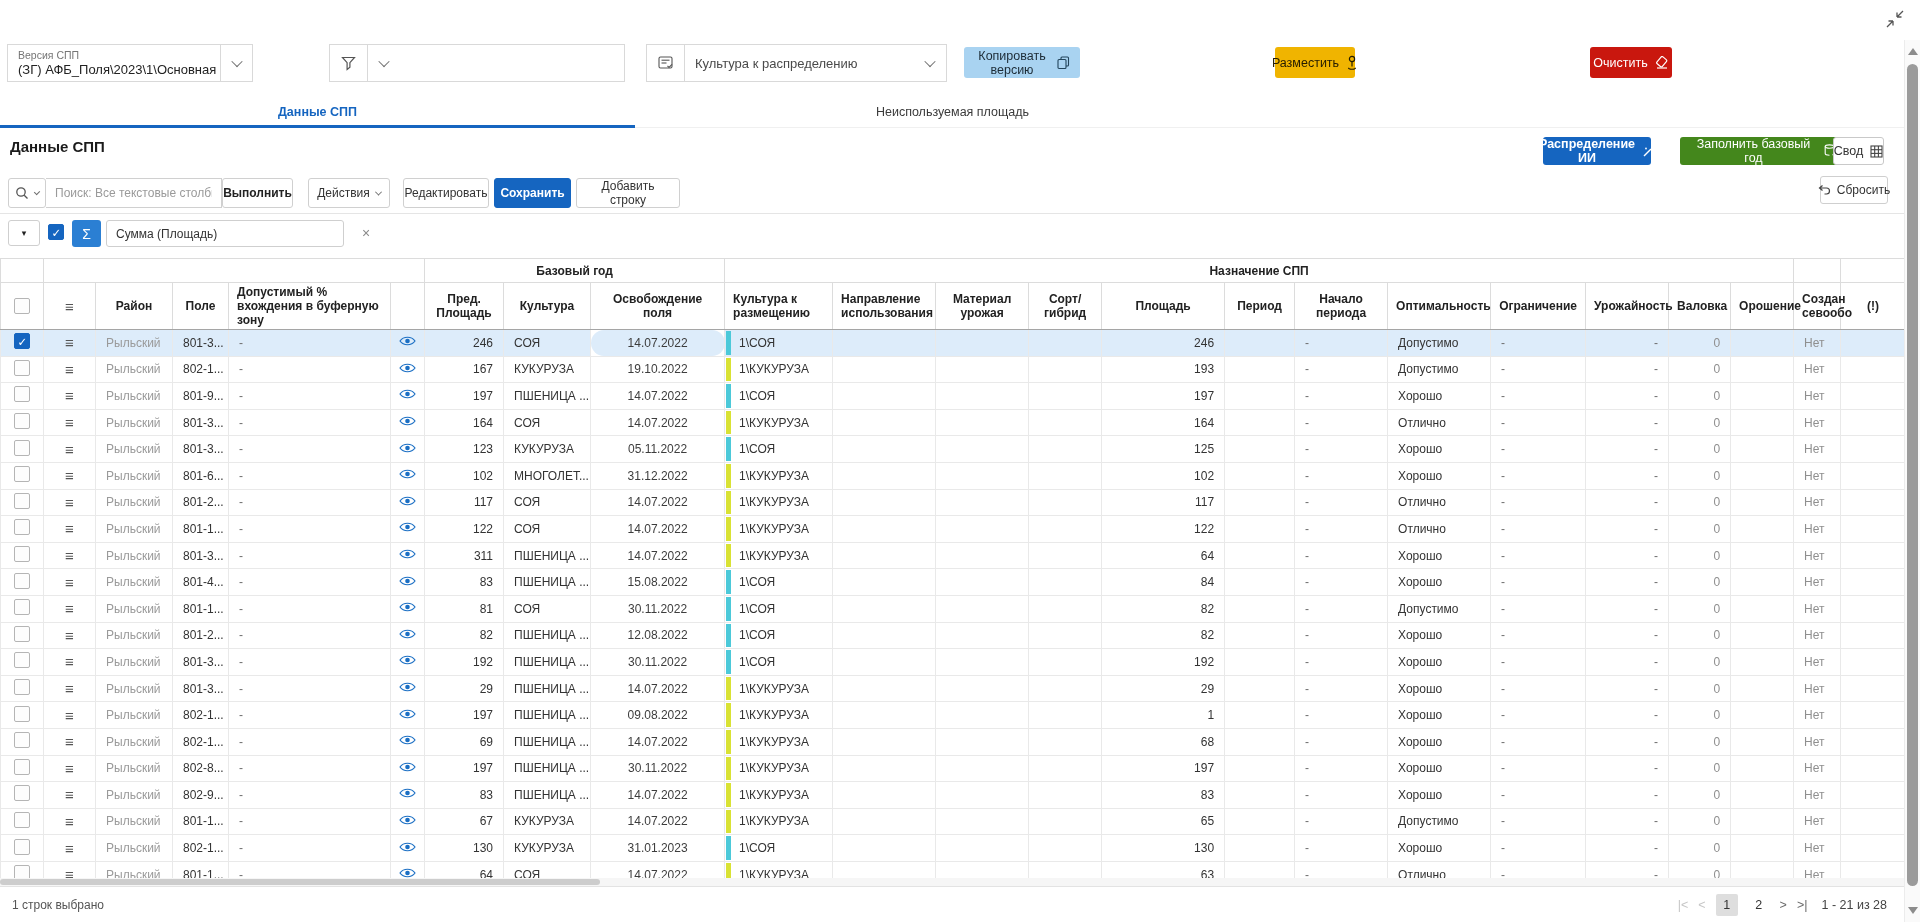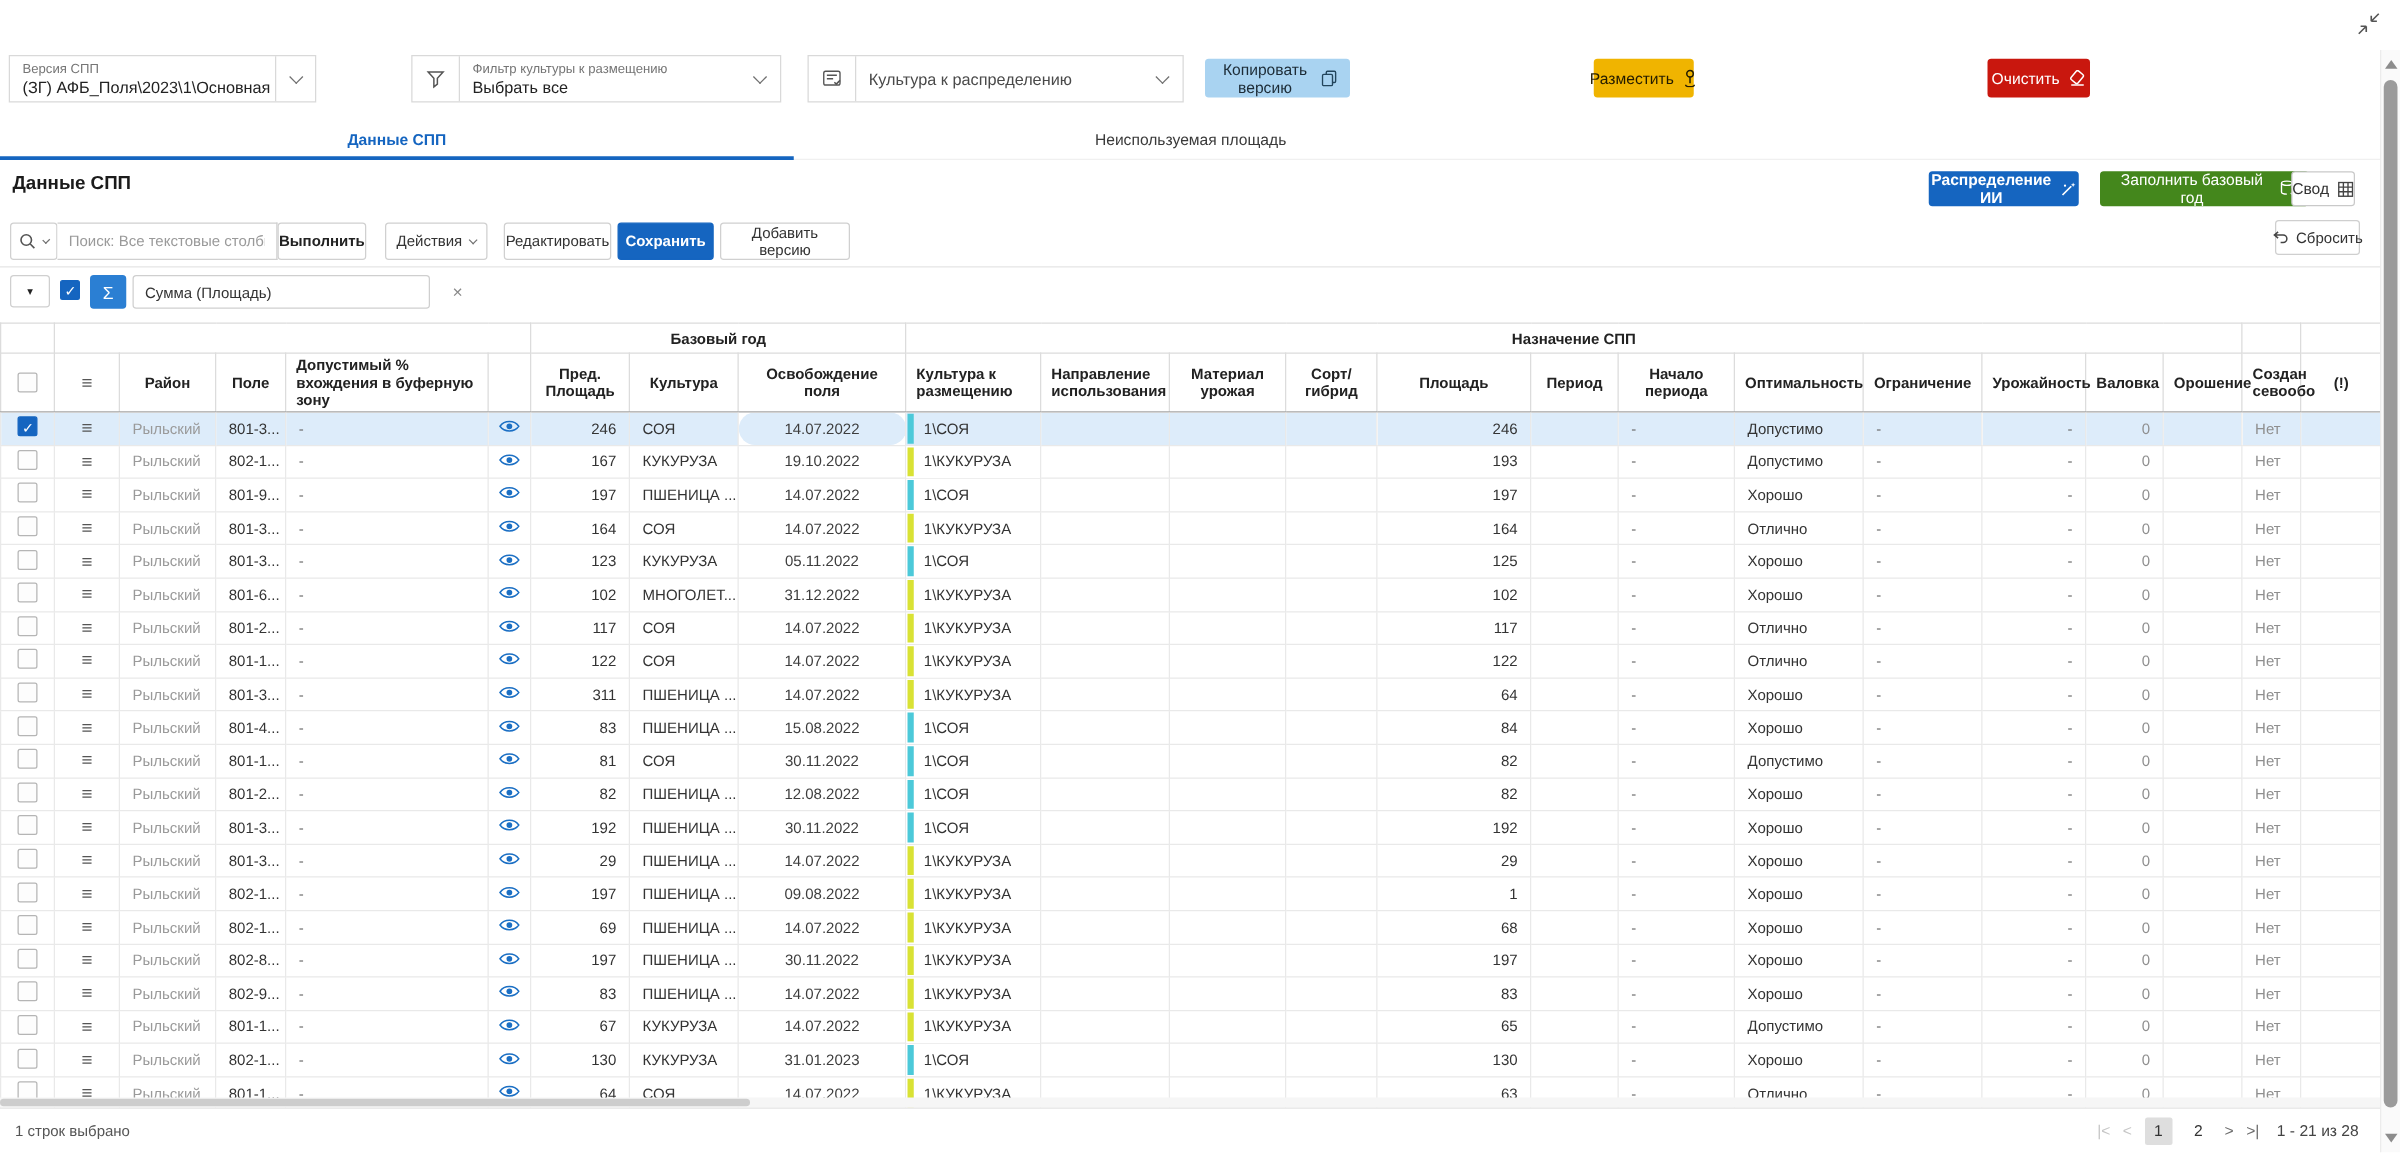--- a/index.html
+++ b/index.html
@@ -40,21 +40,21 @@
           display:flex; border-bottom:1px solid #f0f0f0; }
   .tab { width:635px; text-align:center; line-height:25px; font-size:12.5px; color:#3a3a3a; cursor:pointer; position:relative; }
   .tab.active { color:var(--accent-blue); font-weight:bold; }
   .tab.active::after { content:""; position:absolute; left:0; right:0; bottom:-1px; height:3px; background:var(--accent-blue); }
 
   
   .page-title { position:absolute; left:10px; top:138px; font-size:15px; font-weight:bold; color:#1b1b1b; }
   .hbtn { position:absolute; top:137px; height:28px; border-radius:3px; border:none;
           display:flex; align-items:center; justify-content:center; gap:7px;
           font-size:12.5px; font-family:inherit; cursor:pointer; padding:0 10px; }
-  .hbtn.ai   { left:1543px; width:120px; background:var(--accent-blue); color:#fff; font-weight:bold; }
+  .hbtn.ai   { left:1543px; width:108px; background:var(--accent-blue); color:#fff; font-weight:bold; }
   .hbtn.fill { left:1680px; width:167px; background:var(--green-btn); color:#fff; }
   .hbtn.svod { left:1833px; width:51px; background:#fff; border:1px solid #c9c9c9; color:#333; }
 
   
   .toolbar-btn { position:absolute; top:178px; height:30px; background:#fff; border:1px solid #d0d0d0;
                  border-radius:3px; font-size:12px; font-family:inherit; color:#333; cursor:pointer;
                  display:flex; align-items:center; justify-content:center; gap:6px; }
   .search-btn { left:8px; width:38px; }
   .search-input { position:absolute; top:178px; left:46px; width:176px; height:30px; border:1px solid #d0d0d0;
                   border-left:none; padding:0 9px; font-size:12px; font-family:inherit; color:#333; outline:none; }
@@ -145,24 +145,20 @@
       <span class="chevron"></span>
     </div>
 </div>
 
 <div class="combo" style="left:329px; width:296px;">
   <div class="icon-zone">
     <svg width="15" height="15" viewBox="0 0 15 15">
         <path d="M1.5 1.5 h12 l-4.6 5.2 v4.6 l-2.8 2.2 v-6.8 Z" fill="none" stroke="#555" stroke-width="1.2"></path>
       </svg>
   </div>
-  <div class="txt">
-    <div class="lbl">Фильтр культуры к размещению</div>
-    <div class="val">Выбрать все</div>
-  </div>
   <div class="chev-zone">
       <span class="chevron"></span>
     </div>
 </div>
 
 <div class="combo" style="left:646px; width:301px;">
   <div class="icon-zone">
     <svg width="16" height="14" viewBox="0 0 16 14">
         <rect x="1" y="1" width="13" height="11" rx="1.5" fill="none" stroke="#555" stroke-width="1.1"></rect>
         <line x1="3.5" y1="4.2" x2="11.5" y2="4.2" stroke="#555" stroke-width="1.1"></line>
@@ -272,21 +268,21 @@
   <span class="chevron" style="width:5px;height:5px;"></span>
 </button>
 <input class="search-input" type="text" placeholder="Поиск: Все текстовые столбцы" style="">
 <button class="toolbar-btn go-btn">Выполнить</button>
 <button class="toolbar-btn actions-btn">
   <span>Действия</span>
   <span class="chevron" style="width:5px;height:5px;"></span>
 </button>
 <button class="toolbar-btn edit-btn">Редактировать</button>
 <button class="toolbar-btn save-btn">Сохранить</button>
-<button class="toolbar-btn addrow-btn">Добавить версию</button>
+<button class="toolbar-btn addrow-btn">Добавить строку</button>
 
 <button class="reset-btn">
   <span>
     <svg width="13" height="12" viewBox="0 0 13 12">
         <path d="M4.5 1.5 L1.5 4 l3 2.5 M1.5 4 h7 a3 3 0 0 1 3 3 v0 a3 3 0 0 1 -3 3 h-2" fill="none" stroke="#444" stroke-width="1.2"></path>
       </svg>
   </span>
   <span>Сбросить</span>
 </button>
 <div class="toolbar-divider"></div>

